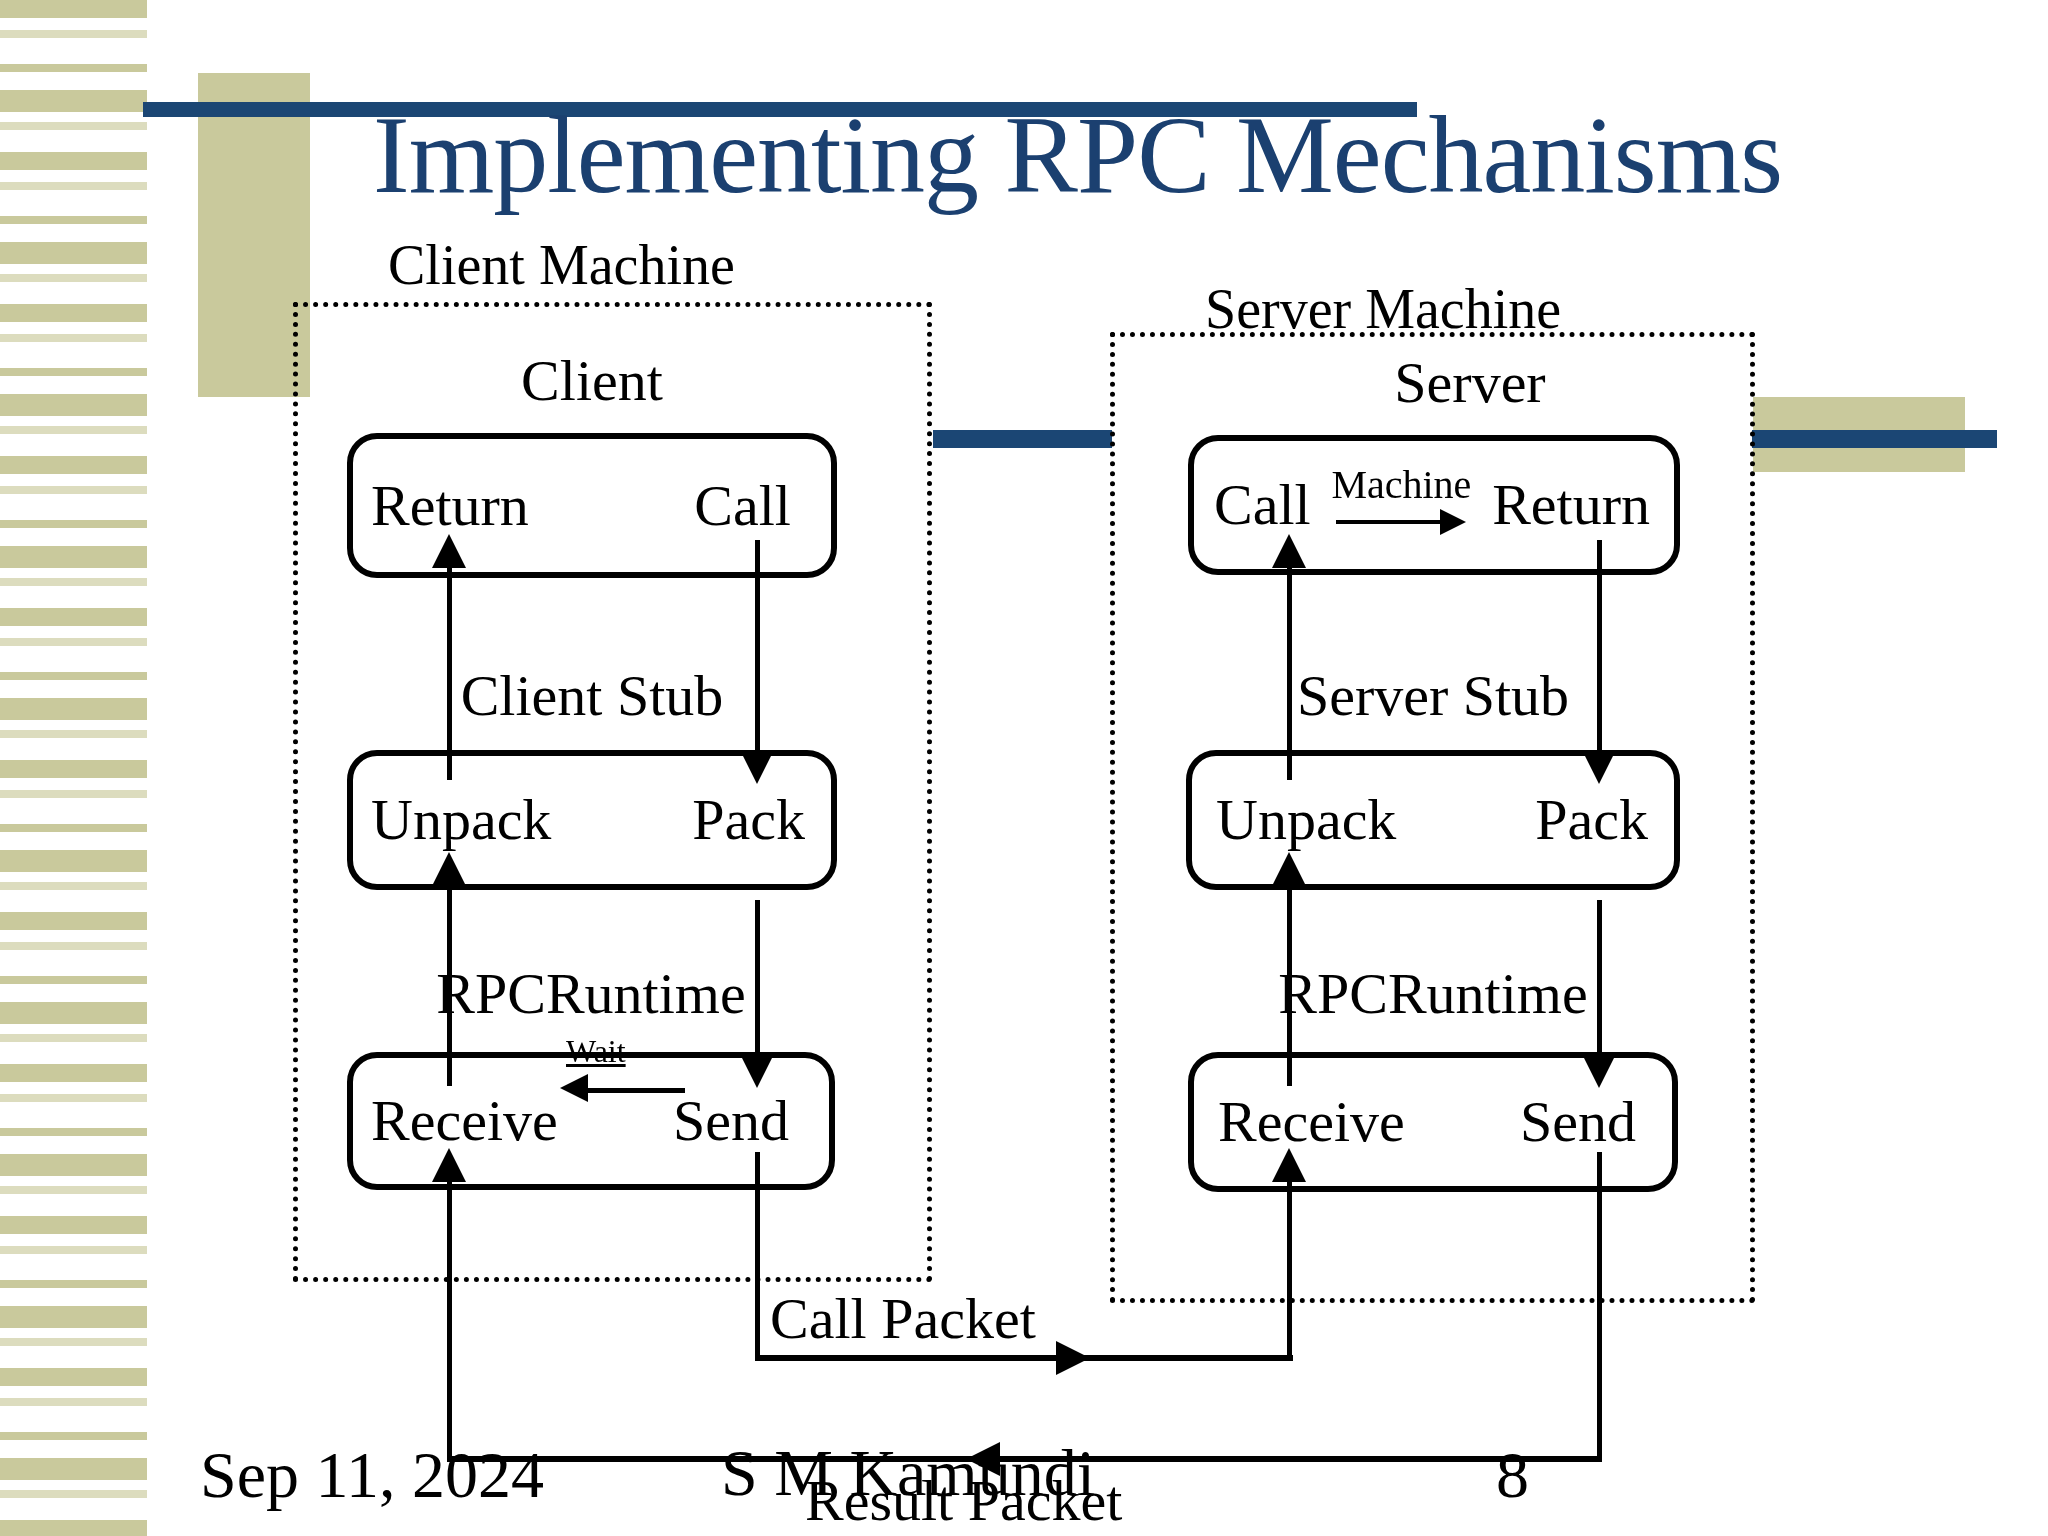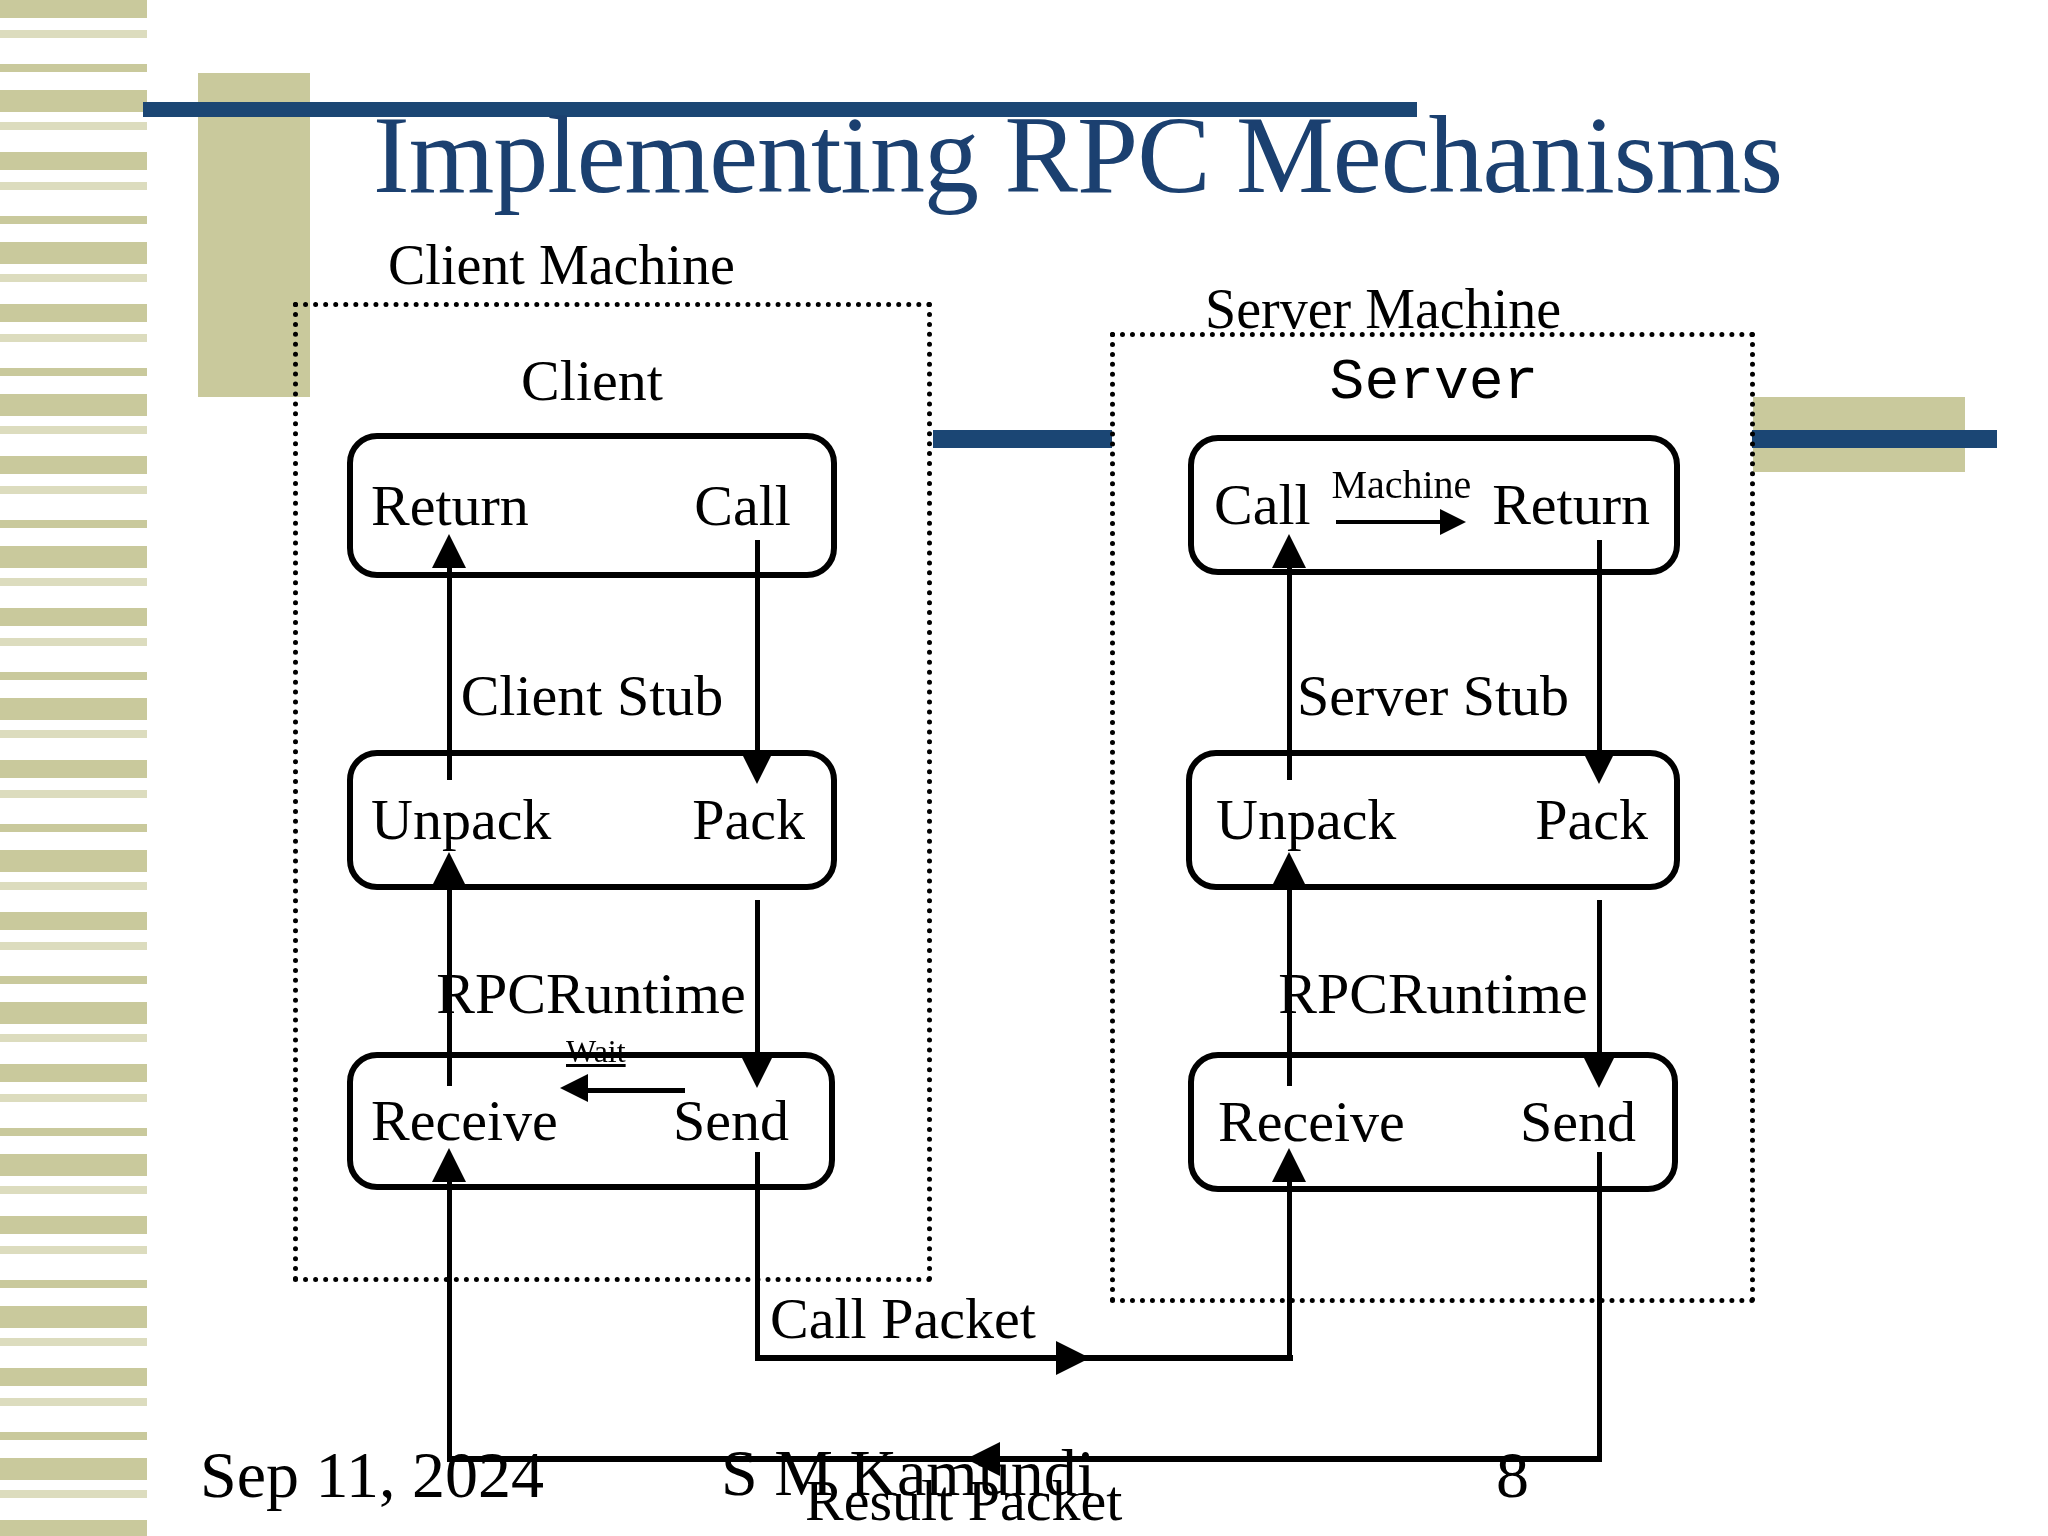--- a/index.html
+++ b/index.html
@@ -68,21 +68,21 @@
   <div class="accent-bar" style="left:1752px;top:430px;width:245px;height:18px;"></div>
 
   <div class="title">Implementing RPC Mechanisms</div>
 
   <div class="machine" style="left:293px;top:302px;width:639px;height:980px;"></div>
   <div class="machine" style="left:1110px;top:332px;width:645px;height:971px;"></div>
   <div class="mlabel" style="left:388px;top:237px;">Client Machine</div>
   <div class="mlabel" style="left:1205px;top:269px;margin-top:12px;">Server Machine</div>
 
   <div class="seclabel" style="left:347px;width:490px;top:352px;">Client</div>
-  <div class="seclabel" style="left:1188px;width:492px;top:354px;font-family:Liberation Mono, monospace;">Server</div>
+  <div class="seclabel" style="left:1224px;width:492px;top:354px;">Server</div>
   <div class="seclabel" style="left:347px;width:490px;top:667px;">Client Stub</div>
   <div class="seclabel" style="left:1186px;width:494px;top:667px;">Server Stub</div>
   <div class="seclabel" style="left:347px;width:488px;top:965px;">RPCRuntime</div>
   <div class="seclabel" style="left:1188px;width:490px;top:965px;">RPCRuntime</div>
 
   <div class="rbox" style="left:347px;top:433px;width:490px;height:145px;padding:0 40px 0 18px;">
     <span>Return</span>
     <span>Call</span>
   </div>
 

